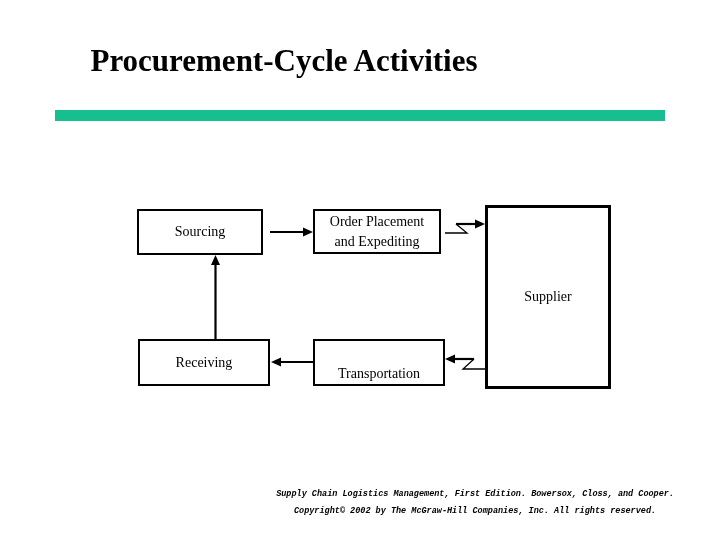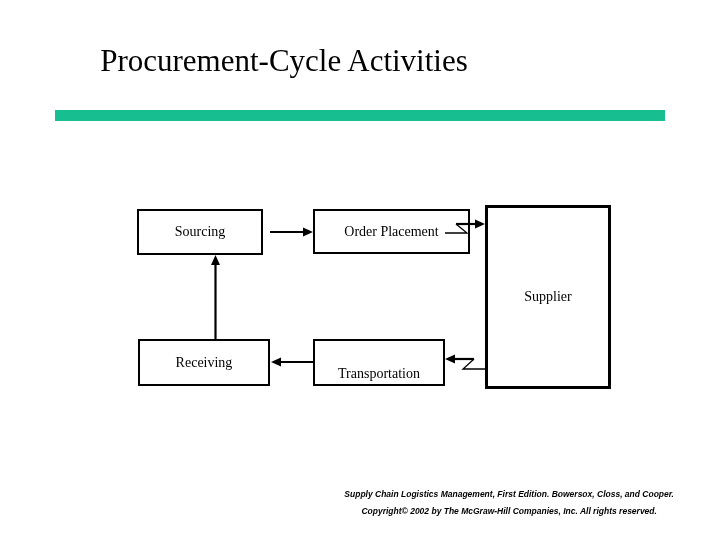--- a/index.html
+++ b/index.html
@@ -17,21 +17,21 @@
     color: #000000;
   }
   .title {
     position: absolute;
     top: 44px;
     left: 0;
     width: 568px;
     text-align: center;
     font-family: "Liberation Serif", serif;
     font-size: 31px;
-    font-weight: normal;
+    font-weight: bold;
     line-height: 34px;
     color: #000000;
     white-space: nowrap;
   }
   .accent-bar {
     position: absolute;
     left: 55px;
     top: 110px;
     width: 610px;
     height: 11px;
@@ -46,38 +46,38 @@
     flex-direction: column;
     align-items: center;
     justify-content: center;
     font-family: "Liberation Serif", serif;
     font-size: 14px;
     line-height: 20px;
     color: #000000;
     text-align: center;
   }
   #node-sourcing       { left: 137px; top: 209px; width: 126px; height: 46px; }
-  #node-order-placement{ left: 313px; top: 209px; width: 157px; height: 45px; }
+  #node-order-placement{ left: 313px; top: 209px; width: 128px; height: 45px; }
   #node-supplier       { left: 485px; top: 205px; width: 126px; height: 184px; border-width: 3px; }
   #node-receiving      { left: 138px; top: 339px; width: 132px; height: 47px; text-align: center; }
   #node-transportation { left: 313px; top: 339px; width: 132px; height: 47px; justify-content: flex-end; }
   #connector-layer {
     position: absolute;
     left: 0;
     top: 0;
     width: 720px;
     height: 540px;
     pointer-events: none;
   }
   .footer {
     position: absolute;
     top: 486px;
     right: 46px;
     text-align: center;
-    font-family: Liberation Sans, sans-serif;
+    font-family: Liberation Mono, monospace;
     font-style: italic;
     font-weight: bold;
     font-size: 8.5px;
     line-height: 16.5px;
     color: #000000;
     white-space: nowrap;
   }
   .footer div { display: block; }
 </style>
 </head>
@@ -88,20 +88,21 @@
   <div class="title">Procurement-Cycle Activities</div>
 
   <div class="accent-bar" style="background: rgb(23, 190, 143);"></div>
 
   <div class="node" id="node-sourcing">
     <span>Sourcing</span>
   </div>
 
   <div class="node" id="node-order-placement">
     <span>Order Placement</span>
+    <span>and Expediting</span>
   </div>
 
   <div class="node" id="node-supplier">
     <span>Supplier</span>
   </div>
 
   <div class="node" id="node-receiving">
     <span>Receiving</span>
   </div>
 

